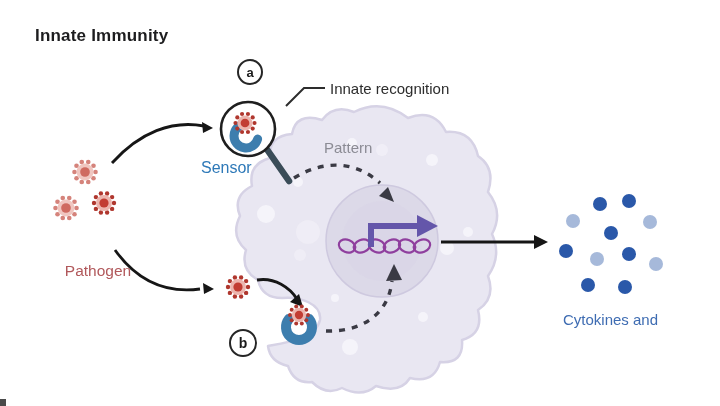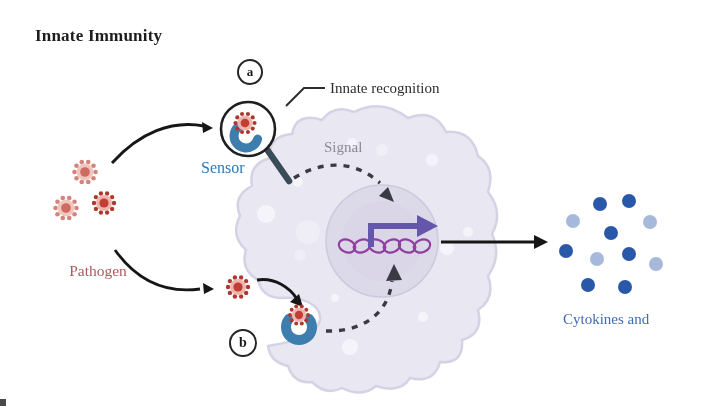--- a/index.html
+++ b/index.html
@@ -1,18 +1,18 @@
 <!DOCTYPE html>
 <html style="--title-text: #1d1d1f; --pathogen-label: #b1585b; --sensor-label: #2e79b8; --signal-label: #8b8b94; --pattern-label: #2d2d2d; --cytokines-label: #3e6cb2; --cell-fill: #e9e7f2; --cell-stroke: #d6d2e5; --nucleus-fill: #dcd9e8; --nucleus-stroke: #cec9df; --vesicle-fill: #f5f4fa; --virus-dark-spike: #b0372e; --virus-dark-body: #ecb5ae; --virus-dark-core: #c23d33; --virus-light-spike: #d5837b; --virus-light-body: #f0c6c0; --virus-light-core: #cf6a60; --sensor-crescent: #3d7eae; --magnifier-ring: #1f1f1f; --magnifier-handle: #3a4c58; --dna: #8f3f9e; --transcription-arrow: #6456aa; --dashed-arrow: #3a3a44; --solid-arrow: #161616; --cytokine-dark: #2a58a9; --cytokine-light: #a6b9da;"><head>
 <meta charset="utf-8">
 <style>
   html,body{margin:0;padding:0;background:#fff;}
   #canvas{
     position:relative;width:720px;height:406px;background:#fff;overflow:hidden;
-    font-family:Liberation Serif, serif;
+    font-family:Liberation Sans, sans-serif;
   }
   .lbl{position:absolute;line-height:1.15;white-space:nowrap;}
   #title{left:35px;top:26px;font-size:17px;font-weight:bold;color:var(--title-text,#1d1d1f);letter-spacing:.2px;}
   #pathogen-label{left:50px;top:230px;width:96px;text-align:center;font-size:15.5px;color:var(--pathogen-label,#b1585b);margin-top:32px;}
   #sensor-label{left:201px;top:159px;font-size:16px;color:var(--sensor-label,#2e79b8);}
   #pattern-label{left:330px;top:80px;font-size:15px;color:var(--pattern-label,#2d2d2d);}
   #signal-label{left:324px;top:139px;font-size:15px;color:var(--signal-label,#8b8b94);}
   #cytokines-label{left:563px;top:311px;width:142px;text-align:left;font-size:15px;color:var(--cytokines-label,#3e6cb2);white-space:normal;}
   .badge{
     position:absolute;border:2px solid #262626;border-radius:50%;background:#fff;
@@ -136,21 +136,21 @@
         <circle cx="656" cy="264" r="7" style="fill:var(--cytokine-light)"></circle>
         <circle cx="588" cy="285" r="7" style="fill:var(--cytokine-dark)"></circle>
         <circle cx="625" cy="287" r="7" style="fill:var(--cytokine-dark)"></circle>
       </g>
   </svg>
 
   <div id="title" class="lbl">Innate Immunity</div>
   <div id="pathogen-label" class="lbl">Pathogen</div>
   <div id="sensor-label" class="lbl">Sensor</div>
   <div id="pattern-label" class="lbl">Innate recognition</div>
-  <div id="signal-label" class="lbl">Signal</div>
+  <div id="signal-label" class="lbl">Pattern</div>
   <div id="cytokines-label" class="lbl">
     <span>Cytokines and</span><br>
   </div>
   <div id="badge-a" class="badge">
     <span>a</span>
   </div>
   <div id="badge-b" class="badge">
     <span>b</span>
   </div>
   <div id="corner-speck"></div>

